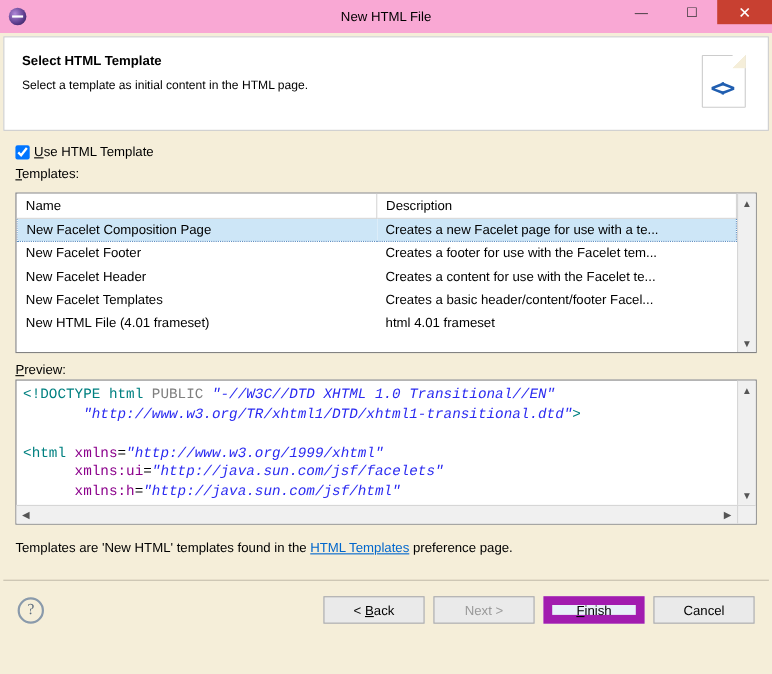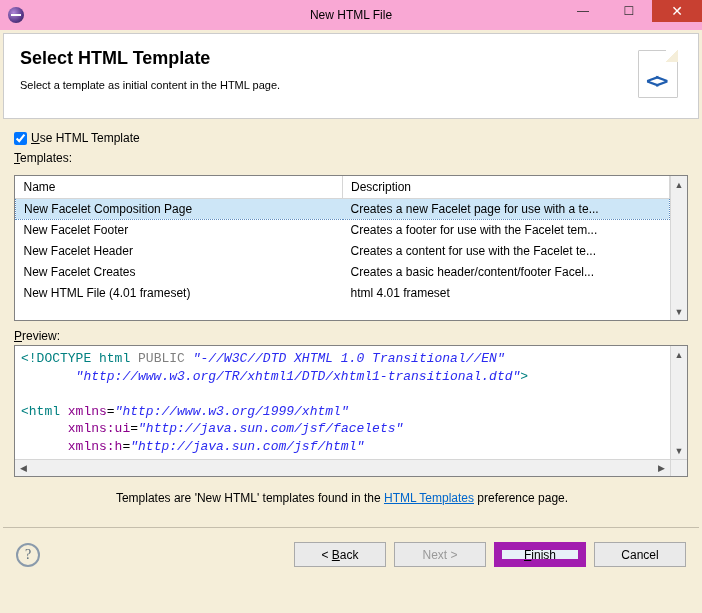--- a/index.html
+++ b/index.html
@@ -63,21 +63,21 @@
 .header {
   margin: 3px 3px 0 3px;
   background: #fff;
   border: 1px solid #ccc;
   padding: 14px 16px 14px 16px;
   display: flex;
   align-items: flex-start;
   gap: 12px;
 }
 .header-text { flex: 1; }
-.header-title { font-weight: 600; font-size: 18px; color: #000; margin-bottom: 10px; }
+.header-title { font-weight: 600; font-size: 12px; color: #000; margin-bottom: 10px; }
 .header-sub { font-size: 11px; color: #000; }
 .header-icon {
   width: 48px; height: 56px;
   position: relative;
 }
 .page-shape {
   position: absolute;
   width: 40px; height: 48px;
   top: 2px; left: 4px;
   background: #fff;
@@ -189,21 +189,21 @@
 .c-attr { color: #8b008b; }
 .hscroll {
   height: 17px;
   background: #f0f0f0;
   border-top: 1px solid #d6d6d6;
   display: flex;
 }
 .hscroll-arrow { width: 17px; display: flex; align-items: center; justify-content: center; font-size: 9px; color: #555; }
 .hscroll-track { flex: 1; }
 .footer-hint {
-  text-align: center;
+  text-align: left;
   padding: 14px 18px 18px 0;
   font-size: 12px;
 }
 .footer-hint a { color: #0066cc; }
 .divider { border: none; border-top: 1px solid #c5beac; margin: 0 3px; }
 .button-bar {
   display: flex;
   align-items: center;
   padding: 14px 16px 14px 16px;
 }
@@ -287,21 +287,21 @@
           </tr>
           <tr>
             <td>New Facelet Footer</td>
             <td>Creates a footer for use with the Facelet tem...</td>
           </tr>
           <tr>
             <td>New Facelet Header</td>
             <td>Creates a content for use with the Facelet te...</td>
           </tr>
           <tr>
-            <td>New Facelet Creates</td>
+            <td>New Facelet Templates</td>
             <td>Creates a basic header/content/footer Facel...</td>
           </tr>
           <tr>
             <td>New HTML File (4.01 frameset)</td>
             <td>html 4.01 frameset</td>
           </tr>
         </tbody>
       </table>
     </div>
     <div class="vscroll">

